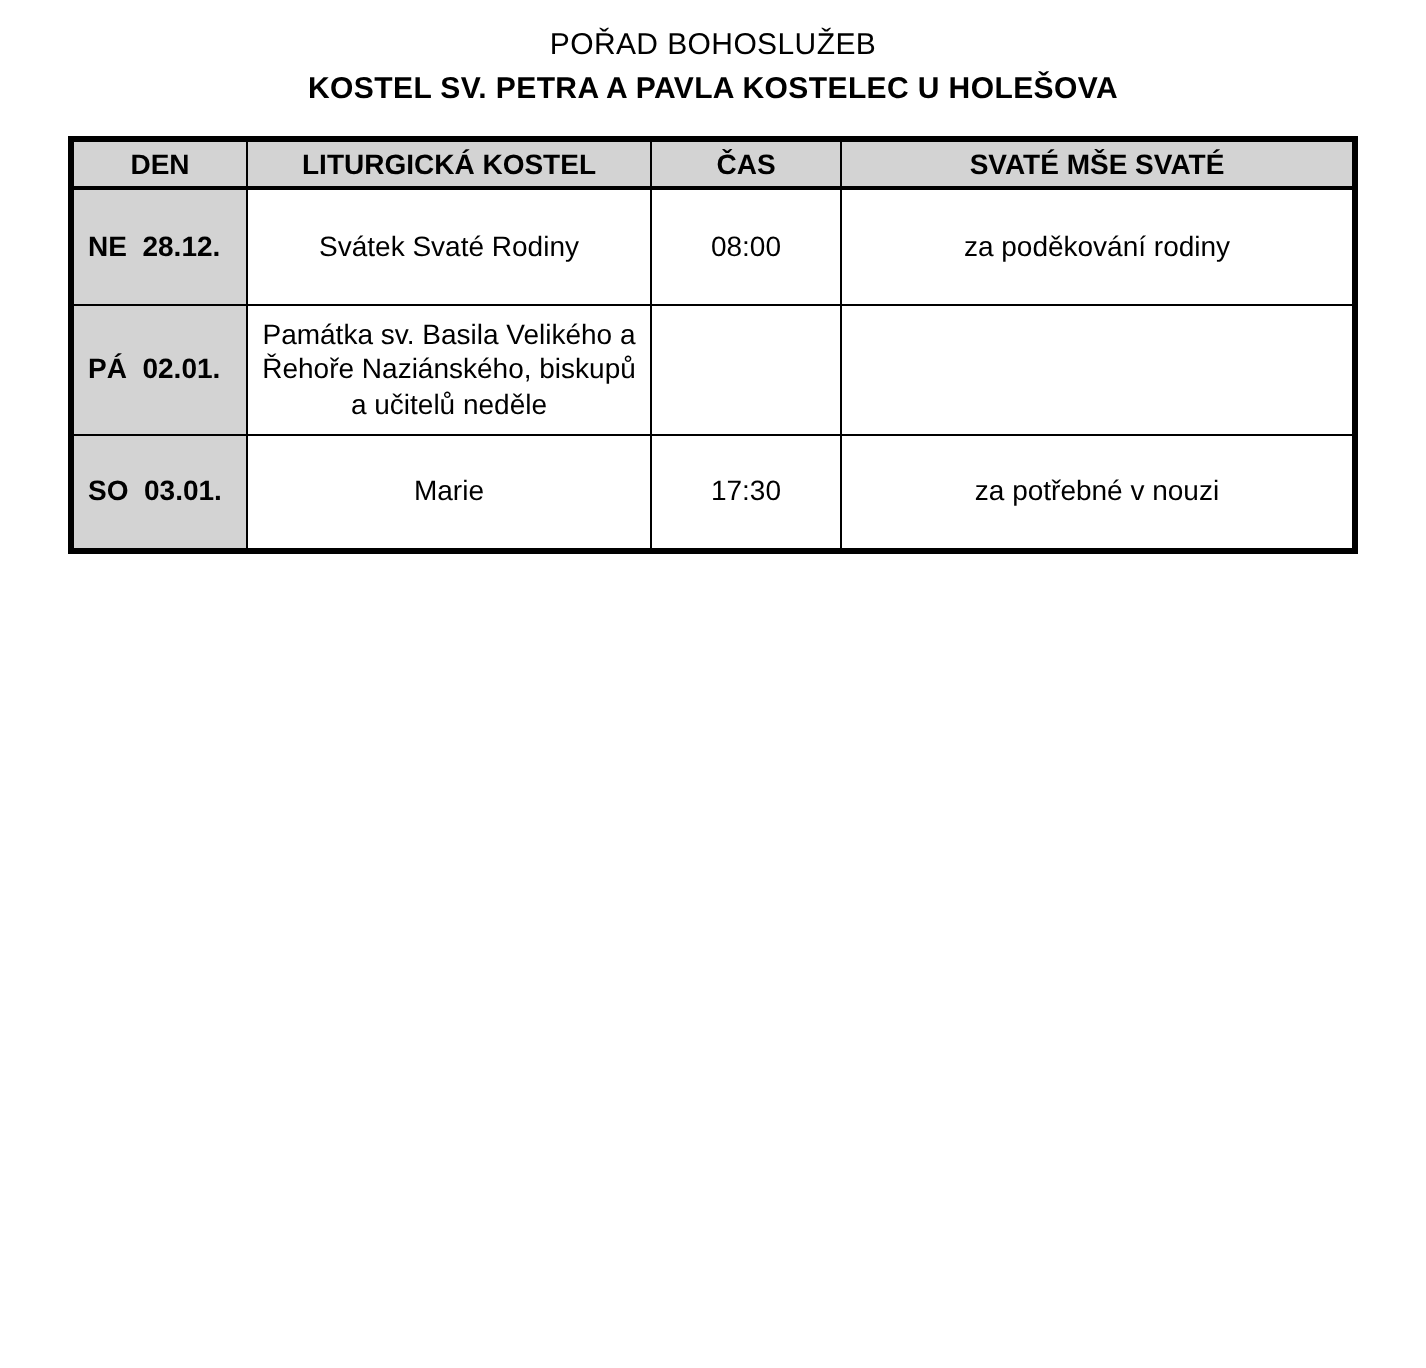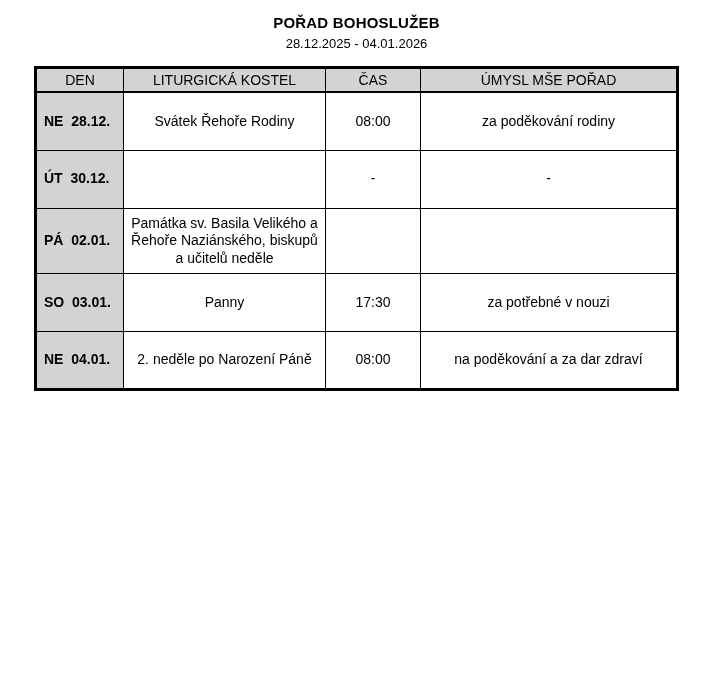--- a/index.html
+++ b/index.html
@@ -15,21 +15,21 @@
     background:#ffffff;
     font-family:"Liberation Sans", sans-serif;
     color:#000;
   }
   .doc-header{
     text-align:center;
     padding-top:14px;
   }
   .doc-title{
     font-size:15px;
-    font-weight:bold;
+    font-weight:normal;
     letter-spacing:0.2px;
   }
   .doc-subtitle{
     font-size:15px;
     font-weight:bold;
     margin-top:5px;
     letter-spacing:0.2px;
   }
   .doc-daterange{
     font-size:13px;
@@ -42,21 +42,21 @@
     margin:15px auto 0 auto;
     border:3px solid var(--border-color);
   }
   col.c-day{width:88px;}
   col.c-celebration{width:202px;}
   col.c-time{width:95px;}
   col.c-intention{width:257px;}
   th{
     background:var(--header-bg);
     font-size:14px;
-    font-weight:normal;
+    font-weight:bold;
     border:1px solid var(--border-color);
     border-bottom:2px solid var(--border-color);
     padding:3px 2px;
     text-align:center;
     margin-top:24px;
   }
   td{
     border:1px solid var(--border-color);
     font-size:14px;
     text-align:center;
@@ -72,64 +72,52 @@
     padding-left:7px;
     white-space:nowrap;
   }
 </style>
 </head>
 <body>
 
 <div class="page">
   <div class="doc-header">
     <div class="doc-title">POŘAD BOHOSLUŽEB</div>
-    <div class="doc-daterange">28.12.2025 - 04.01.2026</div>
+    <div class="doc-subtitle">KOSTEL SV. PETRA A PAVLA KOSTELEC U HOLEŠOVA</div>
   </div>
 
   <table class="schedule">
     <colgroup>
       <col class="c-day">
       <col class="c-celebration">
       <col class="c-time">
       <col class="c-intention">
     </colgroup>
     <thead>
       <tr>
           <th>DEN</th>
           <th>LITURGICKÁ KOSTEL</th>
           <th>ČAS</th>
-          <th>ÚMYSL MŠE POŘAD</th>
+          <th>SVATÉ MŠE SVATÉ</th>
         </tr>
     </thead>
     <tbody>
         <tr>
           <td class="day-cell">NE&nbsp;&nbsp;28.12.</td>
-          <td>Svátek Řehoře Rodiny</td>
+          <td>Svátek Svaté Rodiny</td>
           <td>08:00</td>
           <td>za poděkování rodiny</td>
-        </tr>
-        <tr>
-          <td class="day-cell">ÚT&nbsp;&nbsp;30.12.</td>
-          <td></td>
-          <td>-</td>
-          <td>-</td>
         </tr>
         <tr>
           <td class="day-cell">PÁ&nbsp;&nbsp;02.01.</td>
           <td>Památka sv. Basila Velikého a Řehoře Naziánského, biskupů a učitelů neděle</td>
           <td></td>
           <td></td>
         </tr>
         <tr>
           <td class="day-cell">SO&nbsp;&nbsp;03.01.</td>
-          <td>Panny</td>
+          <td>Marie</td>
           <td>17:30</td>
           <td>za potřebné v nouzi</td>
-        </tr>
-        <tr>
-          <td class="day-cell">NE&nbsp;&nbsp;04.01.</td>
-          <td>2. neděle po Narození Páně</td>
-          <td>08:00</td>
-          <td>na poděkování a za dar zdraví</td>
         </tr>
       </tbody>
   </table>
 </div>
 
 </body></html>

